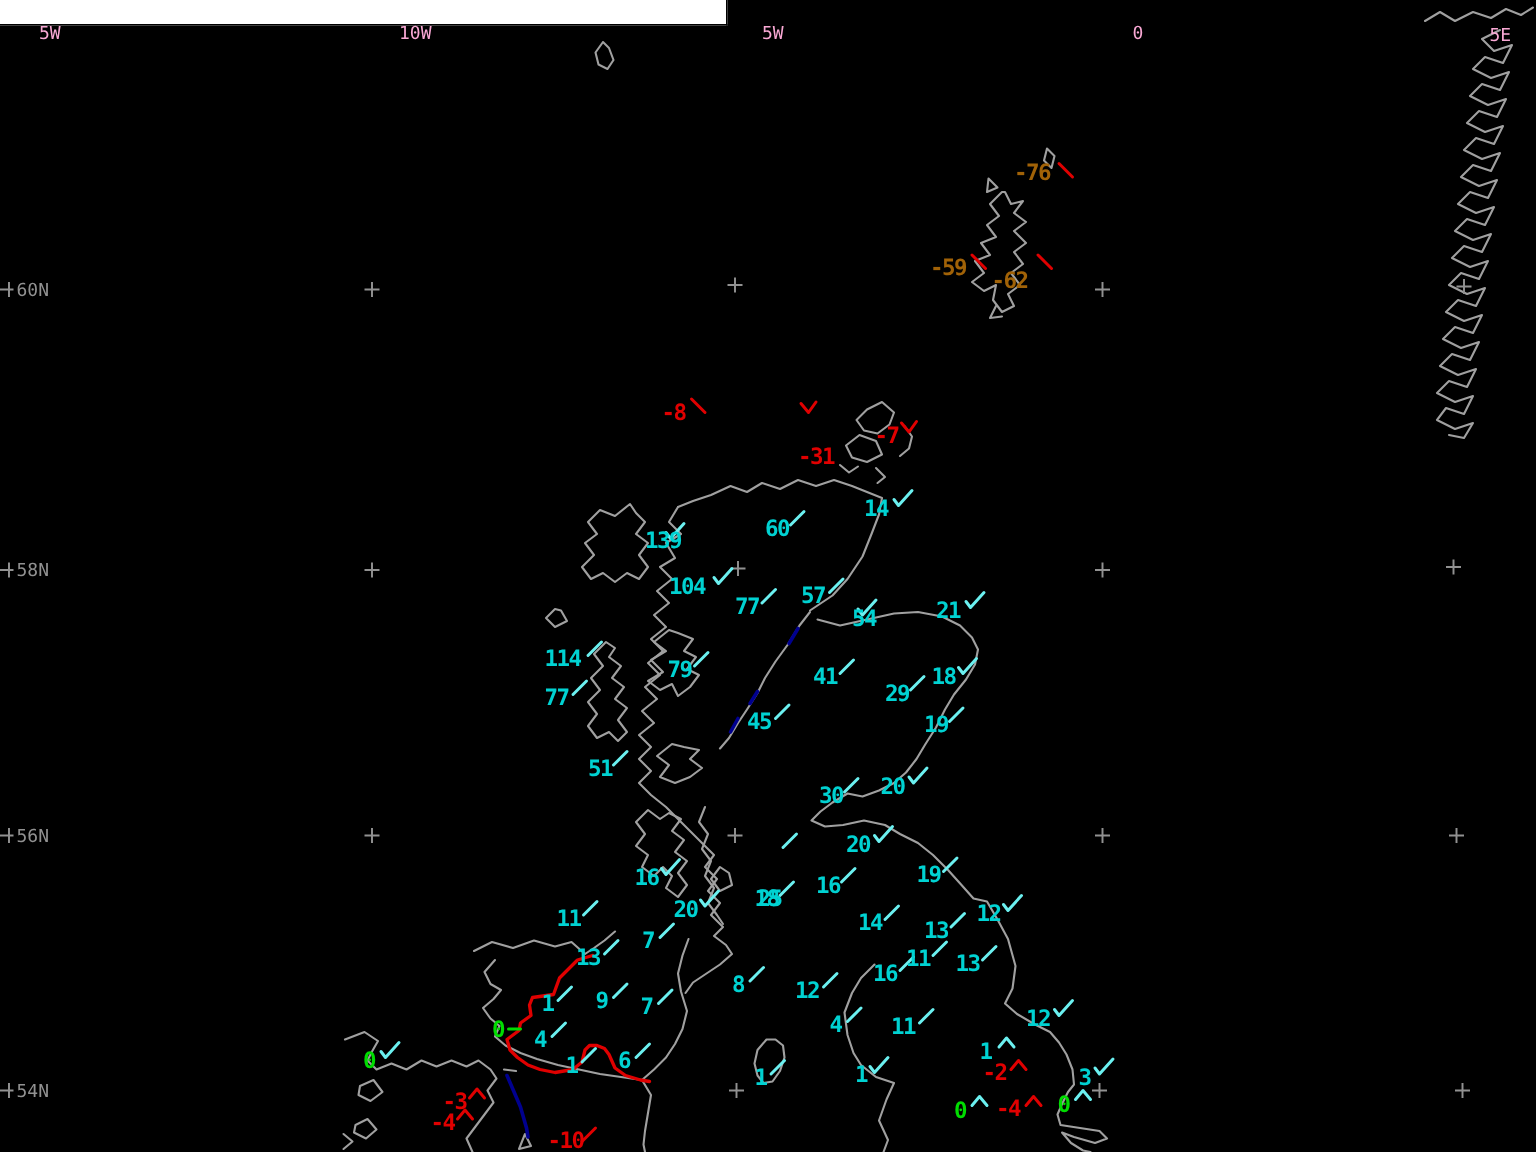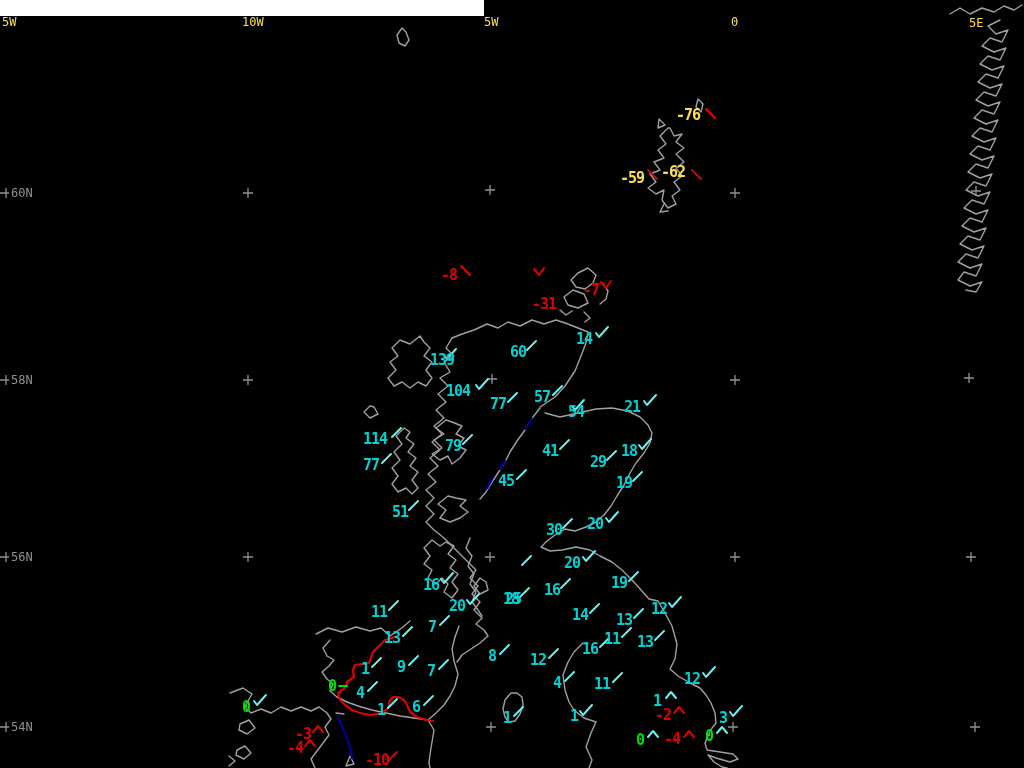--- a/index.html
+++ b/index.html
@@ -3,27 +3,27 @@
 <meta charset="utf-8">
 <style>
   html,body{margin:0;padding:0;background:#000;}
   #screen{position:relative;width:1024px;height:768px;background:#000;overflow:hidden;
           font-family:"DejaVu Sans Mono",monospace;}
   #map-svg{position:absolute;left:0;top:0;}
   #title-bar{position:absolute;left:0;top:0;width:482px;height:16px;background:#fff;
              border-right:1px solid #000;border-bottom:1px solid #000;
              font-family:"Liberation Sans",sans-serif;font-weight:bold;font-size:12.5px;
              color:#000;white-space:pre;line-height:16px;padding-left:2px;overflow:hidden;}
-  .lonlab{position:absolute;color:#fde047;font-size:12px;line-height:12px;white-space:pre;}
+  .lonlab{position:absolute;color:#f9a8d4;font-size:12px;line-height:12px;white-space:pre;margin-left:24px;}
   .latlab{position:absolute;color:#919191;font-size:12px;line-height:12px;white-space:pre;}
   .st{position:absolute;font-weight:bold;font-size:15px;line-height:14px;white-space:pre;
       letter-spacing:-1px;}
   .c-cyan{color:#00d2d2;}
   .c-red{color:#e00000;}
-  .c-crimson{color:#fde047;}
+  .c-crimson{color:#a16207;}
   .c-green{color:#00dd00;}
 </style>
 </head>
 <body>
 
 <div id="screen">
 
   <svg id="map-svg" width="1024" height="768" viewBox="0 0 1024 768">
     <g fill="none" stroke="#a0a0a0" stroke-width="1.4" stroke-linejoin="round" stroke-linecap="round">
 
@@ -188,21 +188,21 @@
       <span class="lonlab" style="left: 731px; top: 16px;">0</span>
       <span class="lonlab" style="left: 969px; top: 17px;">5E</span>
       <span class="latlab" style="left: 11px; top: 187px;">60N</span>
       <span class="latlab" style="left: 11px; top: 374px;">58N</span>
       <span class="latlab" style="left: 11px; top: 551px;">56N</span>
       <span class="latlab" style="left: 11px; top: 721px;">54N</span>
     </div>
   <div id="stations-layer">
       <span class="st c-crimson" style="left: 676px; top: 108px;">-76</span>
       <span class="st c-crimson" style="left: 620px; top: 171px;">-59</span>
-      <span class="st c-crimson" style="left: 661px; top: 165px;">-62</span>
+      <span class="st c-crimson" style="left: 661px; top: 180px;">-62</span>
       <span class="st c-red" style="left: 441px; top: 268px;">-8</span>
       <span class="st c-red" style="left: 532px; top: 270px; margin-top: 27px;">-31</span>
       <span class="st c-red" style="left: 583px; top: 283px;">-7</span>
       <span class="st c-cyan" style="left: 430px; top: 353px;">139</span>
       <span class="st c-cyan" style="left: 510px; top: 345px;">60</span>
       <span class="st c-cyan" style="left: 576px; top: 332px;">14</span>
       <span class="st c-cyan" style="left: 446px; top: 384px;">104</span>
       <span class="st c-cyan" style="left: 490px; top: 397px;">77</span>
       <span class="st c-cyan" style="left: 534px; top: 390px;">57</span>
       <span class="st c-cyan" style="left: 568px; top: 405px;">54</span>

